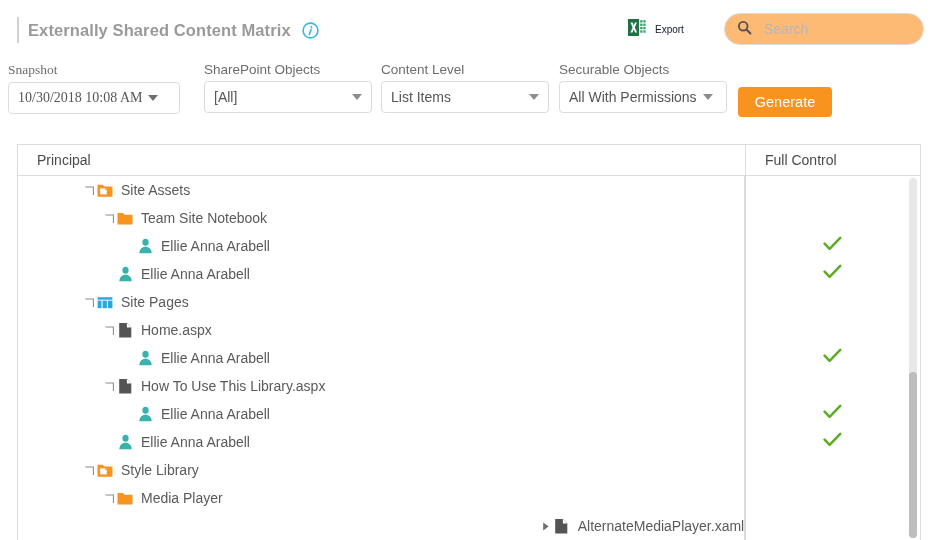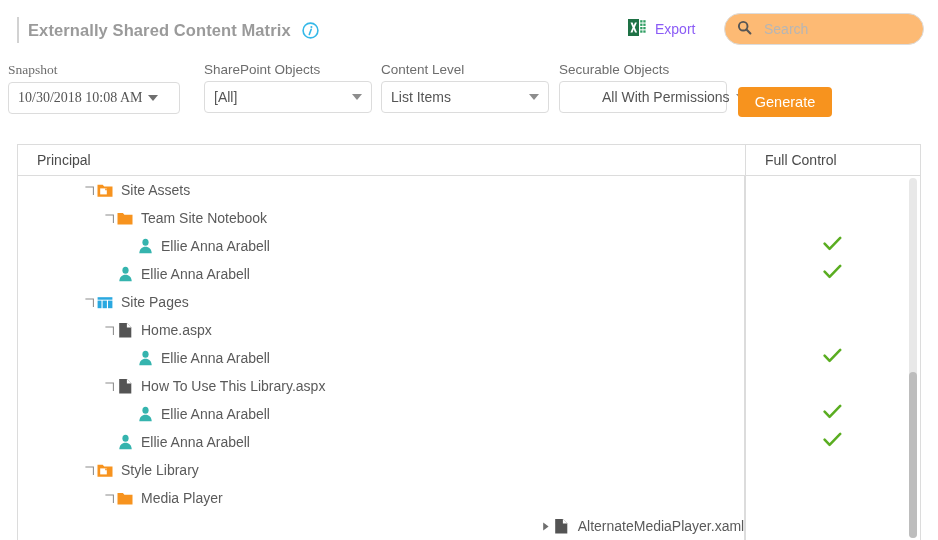--- a/index.html
+++ b/index.html
@@ -28,21 +28,21 @@
     font-size: 16.5px; color: #9a9a9a; font-weight: bold;
     letter-spacing: .1px; white-space: nowrap; text-align: center;
   }
   .info-icon { display:inline-flex; margin-left: 2px; }
 
   .export-btn {
     position: absolute; left: 628px; top: 17px;
     display: flex; align-items: center; gap: 7px;
     cursor: pointer; height: 24px;
   }
-  .export-label { font-size: 14px; color: #8b5cf6; }
+  .export-label { font-size: 10px; color: #0f172a; }
 
   .search-box {
     position: absolute; left: 724px; top: 13px;
     width: 200px; height: 32px;
     border: 1px solid #dcdcdc; border-radius: 16px;
     background: #fdba74;
     display: flex; align-items: center; padding: 0 12px;
     gap: 10px;
   }
   .search-input {
@@ -79,21 +79,21 @@
 
   #f-snapshot { left: 8px; width: 172px; font-family: Liberation Serif, serif; }
   #f-snapshot .filter-control { width: 172px; }
   #f-snapshot .filter-value { flex: 0 0 auto; }
   #f-spobjects { left: 204px; width: 168px; }
   #f-spobjects .filter-control { width: 168px; }
   #f-contentlevel { left: 381px; width: 168px; }
   #f-contentlevel .filter-control { width: 168px; }
   #f-securable { left: 559px; width: 168px; }
   #f-securable .filter-control { width: 168px; }
-  #f-securable .filter-value { flex: 0 0 auto; margin-left: 33px; }
+  #f-securable .filter-value { flex: 0 0 auto; }
 
   .generate-btn {
     position: absolute; left: 738px; top: 25px;
     width: 94px; height: 30px; border-radius: 4px;
     background: #f7931e; border: none; cursor: pointer;
     color: #fff; font-size: 14.5px;
     font-family: "Liberation Sans", sans-serif;
     display: flex; align-items: center; justify-content: center;
   }
 

